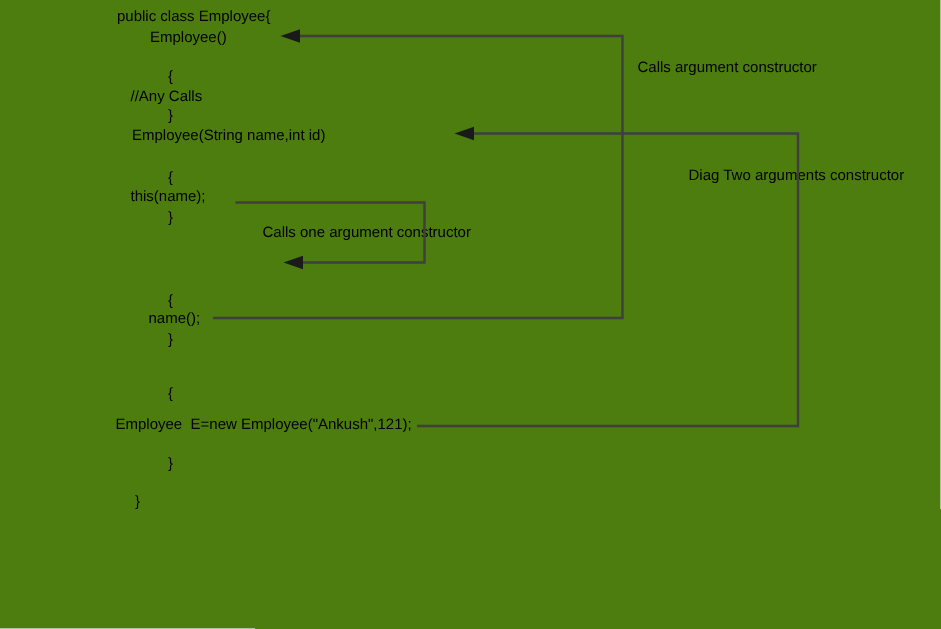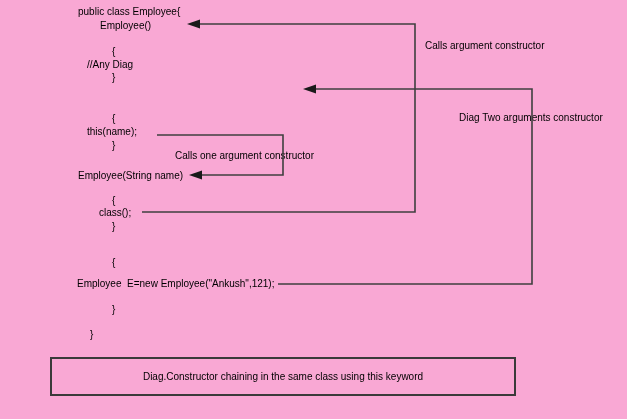--- a/index.html
+++ b/index.html
@@ -1,20 +1,20 @@
 <!DOCTYPE html>
 <html><head>
 <meta charset="utf-8">
 <style>
   html, body { margin: 0; padding: 0; background: #ffffff; }
   #canvas {
     position: relative;
     width: 627px;
     height: 419px;
-    background: #f9a8d4;
+    background: #4d7c0f;
     font-family: "Liberation Sans", sans-serif;
     color: #000000;
     overflow: hidden;
   }
   .code {
     position: absolute;
     font-size: 10px;
     line-height: 12px;
     white-space: pre;
     color: #000000;
@@ -50,28 +50,28 @@
   }
 </style>
 </head>
 <body>
 
 <div id="canvas">
 
   <div class="code" style="left:78px;  top:6px">public class Employee{</div>
   <div class="code" style="left:100px; top:20px">Employee()</div>
   <div class="code" style="left:112px; top:46px">{</div>
-  <div class="code" style="left:87px;  top:59px">//Any Diag</div>
+  <div class="code" style="left:87px;  top:59px">//Any Calls</div>
   <div class="code" style="left:112px; top:72px">}</div>
+  <div class="code" style="left:88px;  top:85px">Employee(String name,int id)</div>
   <div class="code" style="left:112px; top:113px">{</div>
   <div class="code" style="left:87px;  top:126px">this(name);</div>
   <div class="code" style="left:112px; top:140px">}</div>
-  <div class="code" style="left:78px;  top:170px">Employee(String name)</div>
   <div class="code" style="left:112px; top:195px">{</div>
-  <div class="code" style="left:99px;  top:207px">class();</div>
+  <div class="code" style="left:99px;  top:207px">name();</div>
   <div class="code" style="left:112px; top:221px">}</div>
   <div class="code" style="left:112px; top:257px">{</div>
   <div class="code" style="left:77px;  top:278px">Employee  E=new Employee("Ankush",121);</div>
   <div class="code" style="left:112px; top:304px">}</div>
   <div class="code" style="left:90px;  top:329px">}</div>
 
   <div class="annotation" style="left:425px; top:40px">Calls argument constructor</div>
   <div class="annotation" style="left:459px; top:112px">Diag Two arguments constructor</div>
   <div class="annotation" style="left:175px; top:150px">Calls one argument constructor</div>
 
@@ -80,17 +80,14 @@
     <polyline points="142,212 415,212 415,24 199,24" fill="none" stroke="#3f3f3f" stroke-width="1.6"></polyline>
     <polygon points="187,24 200,19.5 200,28.5" fill="#1a1a1a"></polygon>
 
     <polyline points="278,284 532,284 532,89 315,89" fill="none" stroke="#3f3f3f" stroke-width="1.6"></polyline>
     <polygon points="303,89 316,84.5 316,93.5" fill="#1a1a1a"></polygon>
 
     <polyline points="157,135 283,135 283,175 201,175" fill="none" stroke="#3f3f3f" stroke-width="1.6"></polyline>
     <polygon points="189,175 202,170.5 202,179.5" fill="#1a1a1a"></polygon>
   </svg>
 
-  <div class="caption-box">
-    <span class="caption-text">Diag.Constructor chaining in the same class using this keyword</span>
-  </div>
 
 </div>
 
 </body></html>

